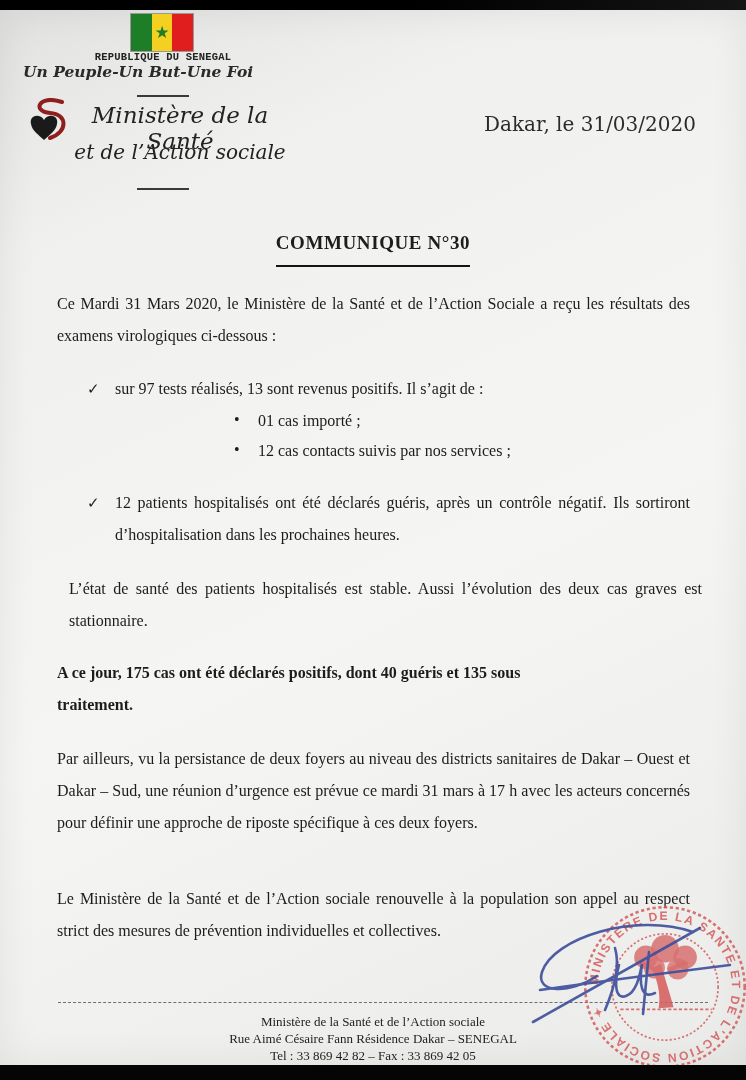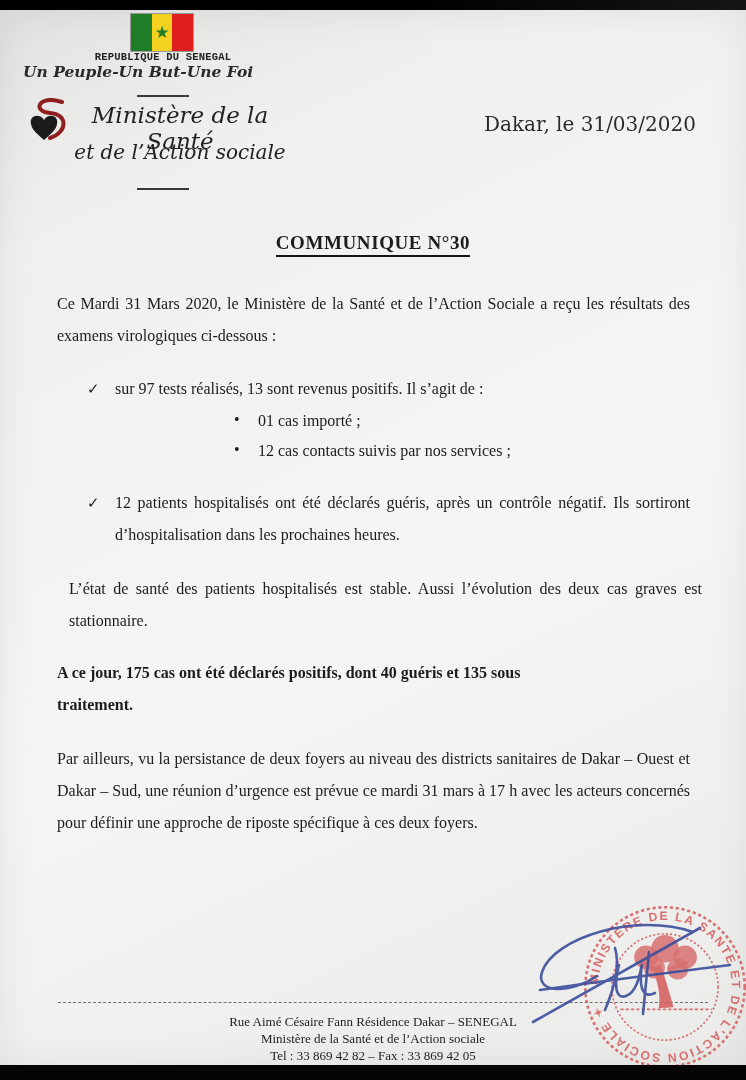--- a/index.html
+++ b/index.html
@@ -27,21 +27,21 @@
   .ministry-line1{left:70px;top:92px;width:220px;text-align:center;
        font-family:"DejaVu Serif",serif;font-style:italic;font-size:23px;color:#222;}
   .ministry-line2{left:70px;top:130px;width:220px;text-align:center;
        font-family:"DejaVu Serif",serif;font-style:italic;font-size:20px;color:#222;}
   .dateline{left:460px;top:102px;width:260px;text-align:center;
        font-family:"DejaVu Serif",serif;font-size:20px;color:#2b2b2b;}
 
   
   .title-wrap{left:0;top:222px;width:100%;text-align:center;}
   .title{display:inline-block;font-weight:bold;font-size:19px;letter-spacing:.6px;
-         border-bottom:2px solid #141414;padding-bottom:1px;}
+         border-bottom:2px solid #141414;padding-bottom:11px;}
 
   
   .para{left:57px;width:633px;font-size:16px;line-height:32px;text-align:justify;color:#1c1c1c;}
   .p-intro{top:278px;}
   .check-item{left:115px;width:575px;font-size:16px;line-height:32px;color:#1c1c1c;}
   .check-glyph{position:absolute;left:-28px;top:0;font-size:15px;}
   .ci-1{top:363px;}
   .sub-bullet{left:258px;width:430px;font-size:16px;line-height:30px;color:#1c1c1c;}
   .sb-glyph{position:absolute;left:-24px;top:-1px;font-size:16px;}
   .sb-1{top:396px;}
@@ -110,20 +110,21 @@
     <span class="sb-glyph">•</span><span>12 cas contacts suivis par nos services ;</span>
   </div>
 
   <div class="abs check-item ci-2">
     <span class="check-glyph">✓</span><span>12 patients hospitalisés ont été déclarés guéris, après un contrôle négatif. Ils sortiront d’hospitalisation dans les prochaines heures.</span>
   </div>
 
   <div class="abs para p-stable">L’état de santé des patients hospitalisés est stable. Aussi l’évolution des deux cas graves est stationnaire.</div>
   <div class="abs para p-totals">A ce jour, 175 cas ont été déclarés positifs, dont 40 guéris et 135 sous traitement.</div>
   <div class="abs para p-foyers">Par ailleurs, vu la persistance de deux foyers au niveau des districts sanitaires de Dakar – Ouest et Dakar – Sud, une réunion d’urgence est prévue ce mardi 31 mars à 17 h avec les acteurs concernés pour définir une approche de riposte spécifique à ces deux foyers.</div>
+  <div class="abs para p-appel">Le Ministère de la Santé et de l’Action sociale renouvelle à la population son appel au respect strict des mesures de prévention individuelles et collectives.</div>
 
   <svg class="abs signature" width="225" height="125" viewBox="0 0 225 125">
     <g fill="none" stroke="#3c4e9c" stroke-width="2.6" stroke-linecap="round" opacity="0.9">
       <path d="M178,22 C120,2 38,28 27,62 C20,84 55,84 82,66"></path>
       <path d="M185,18 L18,112"></path>
       <path d="M100,38 C106,58 96,86 90,100"></path>
       <path d="M104,55 C99,74 100,90 111,86 C122,82 125,64 127,54 C124,74 126,90 140,83"></path>
       <path d="M134,42 L128,104"></path>
       <path d="M25,80 C95,70 175,60 215,55"></path>
     </g>
@@ -149,20 +150,20 @@
       <circle cx="92" cy="63" r="10" opacity=".8"></circle>
       <path d="M74,100 C76,88 74,78 68,62 L76,58 C80,72 84,84 88,99 Z"></path>
       <path d="M70,66 L56,58 L58,55 L72,62 Z" opacity=".9"></path>
       <path d="M84,66 L102,58 L100,55 L82,62 Z" opacity=".9"></path>
     </g>
     <path d="M38,101 L124,101" stroke="#d45f5f" stroke-width="1.6" stroke-dasharray="3,2" fill="none"></path>
   </svg>
 
   <div class="abs divider"></div>
   <div class="abs footer">
+    <div>Ministère de la Santé et de l’Action sociale</div>
     <div>Rue Aimé Césaire Fann Résidence Dakar – SENEGAL</div>
-    <div>Ministère de la Santé et de l’Action sociale</div>
     <div>Tel : 33 869 42 82 – Fax : 33 869 42 05</div>
   </div>
 
 </div>
 
 <div class="bar-bottom"></div>
 
 </body></html>

